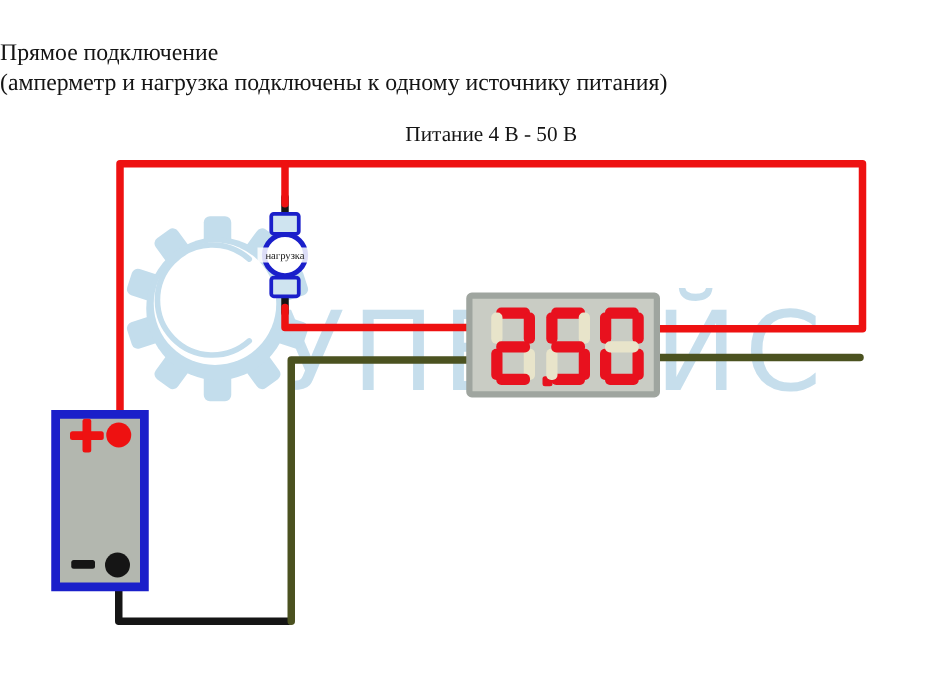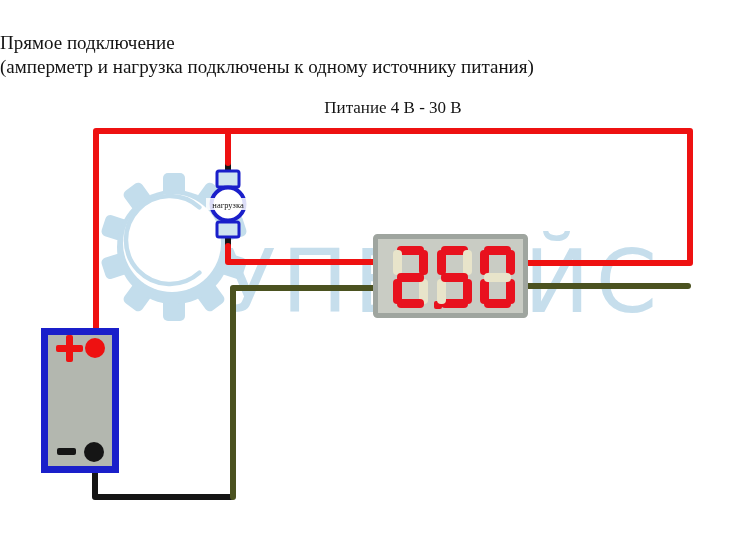--- a/index.html
+++ b/index.html
@@ -108,16 +108,16 @@
         <div class="seg" style="left: 0px; top: 4px; width: 9px; height: 25px; background: rgb(232, 17, 30);"></div>
         <div class="seg" style="left: 4px; top: 26.5px; width: 27px; height: 9px; background: rgb(232, 228, 202);"></div>
       </div>
     </div>
 
   <div class="title-block">
     <div>Прямое подключение</div>
     <div>(амперметр и нагрузка подключены к одному источнику питания)</div>
   </div>
 
-  <div class="power-label">Питание 4 В - 30 В</div>
+  <div class="power-label">Питание 4 В - 50 В</div>
 
 
 </div>
 
 </body></html>

